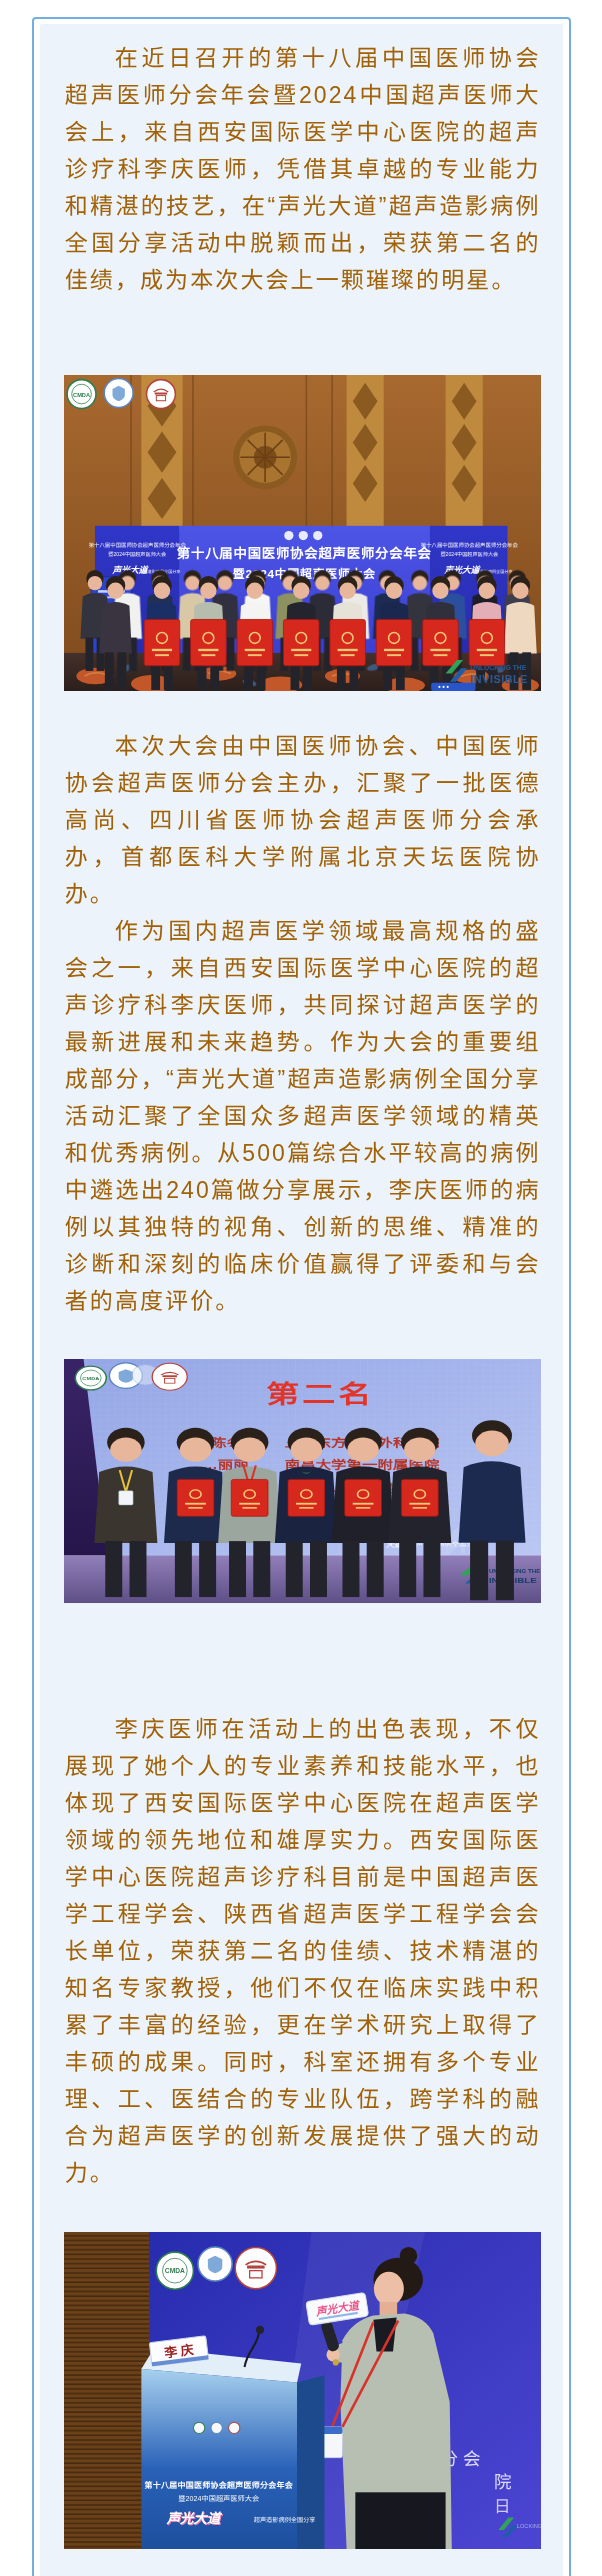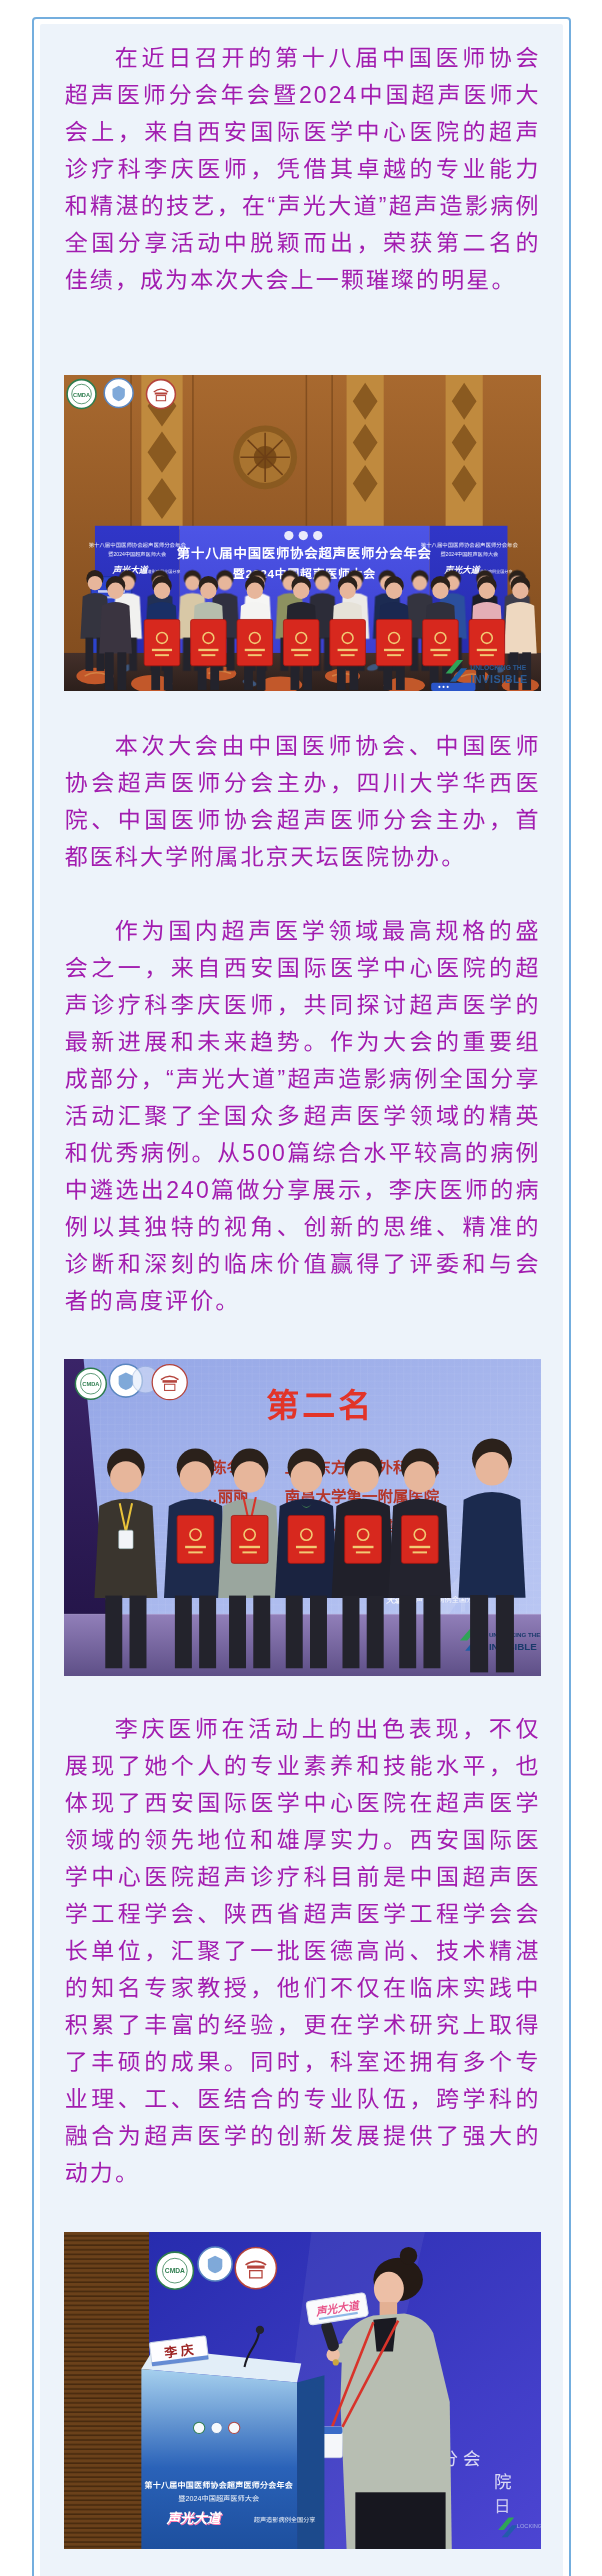--- a/index.html
+++ b/index.html
@@ -12,21 +12,21 @@
     width:539px;height:2817px;border:2.1px solid #74aede;border-radius:4.1px;
     background:#ffffff;padding:5.7px;
   }
   .card{
     position:relative;width:100%;height:100%;
     background:#edf3fa;border-radius:2.1px;
   }
   .para{
     position:absolute;left:25px;width:476px;margin:0;
     font-size:23px;line-height:37px;letter-spacing:2.1px;
-    color:#a21caf;text-align:justify;text-indent:50px;
+    color:#a16207;text-align:justify;text-indent:50px;
     font-family:"Liberation Sans",sans-serif;
   }
   .photo{
     position:absolute;left:24px;width:477px;margin:0;overflow:hidden;
     background:#30309a;
   }
   .photo svg{display:block;width:100%;height:100%;}
   svg text{font-family:"Liberation Sans",sans-serif;}
 </style>
 </head>
@@ -256,24 +256,24 @@
         </g>
         <g>
           <rect x="712" y="598" width="86" height="16" rx="4" fill="#2a55c8"></rect>
           <circle cx="728" cy="606" r="2" fill="#ffffff"></circle>
             <circle cx="736" cy="606" r="2" fill="#ffffff"></circle>
             <circle cx="744" cy="606" r="2" fill="#ffffff"></circle>
         </g>
       </svg>
     </figure>
 
-    <p class="para" style="top:704px">本次大会由中国医师协会、中国医师协会超声医师分会主办，四川大学华西医院、中国医师协会超声医师分会主办，首都医科大学附属北京天坛医院协办。</p>
+    <p class="para" style="top:704px">本次大会由中国医师协会、中国医师协会超声医师分会主办，汇聚了一批医德高尚、四川省医师协会超声医师分会承办，首都医科大学附属北京天坛医院协办。</p>
     <p class="para" style="top:889px">作为国内超声医学领域最高规格的盛会之一，来自西安国际医学中心医院的超声诊疗科李庆医师，共同探讨超声医学的最新进展和未来趋势。作为大会的重要组成部分，“声光大道”超声造影病例全国分享活动汇聚了全国众多超声医学领域的精英和优秀病例。从500篇综合水平较高的病例中遴选出240篇做分享展示，李庆医师的病例以其独特的视角、创新的思维、精准的诊断和深刻的临床价值赢得了评委和与会者的高度评价。</p>
 
-    <figure class="photo" style="top:1335px;height:317px">
+    <figure class="photo" style="top:1335px;height:244px">
       <svg viewBox="0 0 925 615" preserveAspectRatio="none">
         <g>
           <rect x="0" y="0" width="925" height="505" fill="url(#gScreen)"></rect>
           <rect x="0" y="0" width="925" height="505" fill="url(#pGrid)"></rect>
         </g>
         <g fill="#ffffff" opacity="0.12">
           <rect x="770" y="330" width="8" height="160"></rect>
             <rect x="786" y="300" width="6" height="190"></rect>
           <rect x="800" y="350" width="10" height="140"></rect>
             <rect x="860" y="320" width="6" height="170"></rect>
@@ -342,21 +342,21 @@
         <g>
           <use href="#cert" transform="translate(255,350) scale(1.55)"></use>
           <use href="#cert" transform="translate(360,350) scale(1.55)"></use>
           <use href="#cert" transform="translate(470,350) scale(1.55)"></use>
           <use href="#cert" transform="translate(580,350) scale(1.55)"></use>
           <use href="#cert" transform="translate(690,350) scale(1.55)"></use>
         </g>
       </svg>
     </figure>
 
-    <p class="para" style="top:1687px">李庆医师在活动上的出色表现，不仅展现了她个人的专业素养和技能水平，也体现了西安国际医学中心医院在超声医学领域的领先地位和雄厚实力。西安国际医学中心医院超声诊疗科目前是中国超声医学工程学会、陕西省超声医学工程学会会长单位，汇聚了一批医德高尚、技术精湛的知名专家教授，他们不仅在临床实践中积累了丰富的经验，更在学术研究上取得了丰硕的成果。同时，科室还拥有多个专业理、工、医结合的专业队伍，跨学科的融合为超声医学的创新发展提供了强大的动力。</p>
+    <p class="para" style="top:1687px">李庆医师在活动上的出色表现，不仅展现了她个人的专业素养和技能水平，也体现了西安国际医学中心医院在超声医学领域的领先地位和雄厚实力。西安国际医学中心医院超声诊疗科目前是中国超声医学工程学会、陕西省超声医学工程学会会长单位，荣获第二名的佳绩、技术精湛的知名专家教授，他们不仅在临床实践中积累了丰富的经验，更在学术研究上取得了丰硕的成果。同时，科室还拥有多个专业理、工、医结合的专业队伍，跨学科的融合为超声医学的创新发展提供了强大的动力。</p>
 
     <figure class="photo" style="top:2208px;height:317px">
       <svg viewBox="0 0 925 615" preserveAspectRatio="none">
         <rect x="0" y="0" width="165" height="615" fill="url(#pSlats)"></rect>
         <g>
           <rect x="165" y="0" width="760" height="615" fill="url(#gBack3)"></rect>
           <polygon points="480,0 700,0 560,615 400,615" fill="#ffffff" opacity="0.06"></polygon>
         </g>
 
         <g transform="translate(215,75)">

